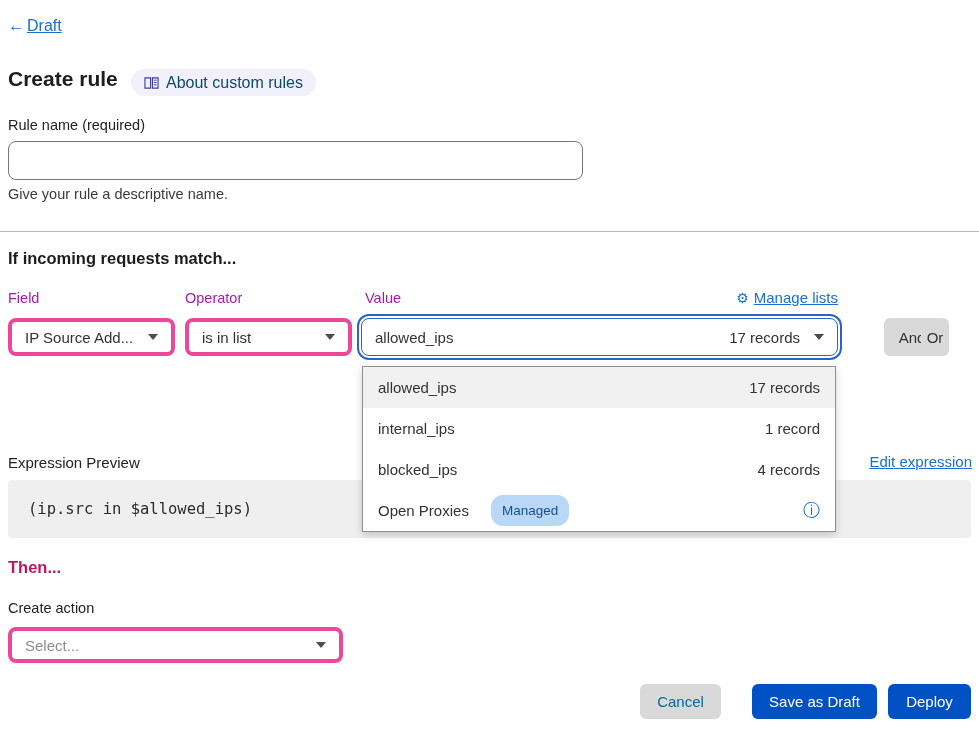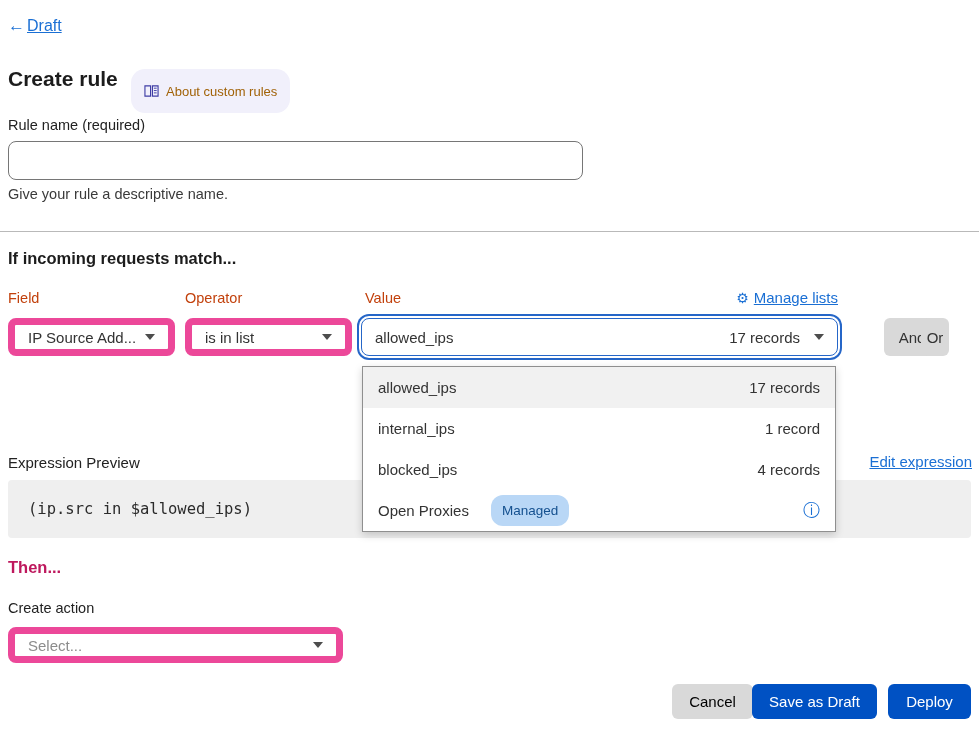--- a/index.html
+++ b/index.html
@@ -7,42 +7,42 @@
     font-family: "Liberation Sans", sans-serif; color: #333; overflow: hidden; }
   .page { position: relative; width: 979px; height: 739px; }
 
   
   .back { position: absolute; left: 8px; top: 16px; font-size: 16px; color: #1a6fd4; text-decoration: none; display: flex; align-items: center; gap: 2px; cursor: pointer; }
   .back .arrow { text-decoration: none; font-size: 17px; }
   .back .back-text { text-decoration: underline; }
 
   
   .title { position: absolute; left: 8px; top: 67px; font-size: 21px; font-weight: 700; color: #1c1c1c; }
-  .badge-about { position: absolute; left: 131px; top: 69px; height: 44px; display: inline-flex; align-items: center; gap: 7px;
-    padding: 0 13px; border-radius: 14px; background: #f1f0fb; color: #a16207; font-size: 13px; cursor: pointer; }
+  .badge-about { position: absolute; left: 131px; top: 69px; height: 27px; display: inline-flex; align-items: center; gap: 7px;
+    padding: 0 13px; border-radius: 14px; background: #f1f0fb; color: #0c4a6e; font-size: 16px; cursor: pointer; }
   .badge-about svg { display: block; }
 
   
   .rule-name-label { position: absolute; left: 8px; top: 117px; font-size: 14.5px; color: #222; }
   .rule-name-input { position: absolute; left: 8px; top: 141px; width: 575px; height: 39px;
     border: 1px solid #767676; border-radius: 8px; font-size: 15px; padding: 0 12px; outline: none; background:#fff;
     font-family: "Liberation Sans", sans-serif; }
   .rule-helper { position: absolute; left: 8px; top: 186px; font-size: 14.5px; color: #3a3a3a; }
 
   .divider { position: absolute; left: 0; top: 231px; width: 979px; height: 1px; background: #b9b9b9; }
 
   
   .match-heading { position: absolute; left: 8px; top: 249px; font-size: 16.5px; font-weight: 700; color: #1c1c1c; }
-  .col-label { position: absolute; top: 290px; font-size: 14.5px; color: #c2410c; }
+  .col-label { position: absolute; top: 290px; font-size: 14.5px; color: #a21caf; }
   .lbl-field { left: 8px; } .lbl-operator { left: 185px; } .lbl-value { left: 365px; }
   .manage-lists { position: absolute; top: 289px; right: 141px; font-size: 15px; color: #1a6fd4; display: flex; align-items: center; gap: 5px; cursor: pointer; }
   .manage-lists .gear { font-size: 14px; text-decoration: none; }
   .manage-lists .link-text { text-decoration: underline; }
 
-  .select { position: absolute; top: 318px; height: 38px; border: 7px solid #ec4899; border-radius: 8px; background: #fff;
+  .select { position: absolute; top: 318px; height: 38px; border: 4px solid #ec4899; border-radius: 8px; background: #fff;
     display: flex; align-items: center; justify-content: space-between; padding: 0 13px; font-size: 15px; color: #333; cursor: pointer; }
   .sel-field { left: 8px; width: 167px; }
   .sel-operator { left: 185px; width: 167px; }
   .sel-value { left: 361px; width: 477px; border: 1px solid #2566c8;
     box-shadow: 0 0 0 2px #ffffff, 0 0 0 4px #2566c8; }
   .sel-value .right-group { display: flex; align-items: center; gap: 14px; }
   .chev { width: 0; height: 0; border-left: 5px solid transparent; border-right: 5px solid transparent; border-top: 6px solid #4d4d4d; }
 
   .btn-gray { position: absolute; top: 318px; height: 38px; border: none; border-radius: 6px; background: #d9d9d9;
     color: #333; font-size: 15px; font-family: "Liberation Sans", sans-serif; cursor: pointer; }
@@ -67,21 +67,21 @@
 
   
   .then-heading { position: absolute; left: 8px; top: 558px; font-size: 16.5px; font-weight: 700; color: #be185d; }
   .action-label { position: absolute; left: 8px; top: 600px; font-size: 14.5px; color: #222; }
   .sel-action { top: 627px; left: 8px; width: 335px; height: 36px; }
   .placeholder { color: #8c8c8c; }
 
   
   .footer-btn { position: absolute; top: 684px; height: 35px; border: none; border-radius: 6px;
     font-size: 15px; font-family: "Liberation Sans", sans-serif; cursor: pointer; }
-  .btn-cancel { left: 672px; width: 81px; background: #d9d9d9; color: #000000; }
+  .btn-cancel { left: 640px; width: 81px; background: #d9d9d9; color: #0369a1; }
   .btn-blue { background: #0051c3; color: #fff; }
   .btn-save { left: 752px; width: 125px; }
   .btn-deploy { left: 888px; width: 83px; }
 </style>
 </head>
 <body>
 
 <div class="page">
 
   <a class="back">

